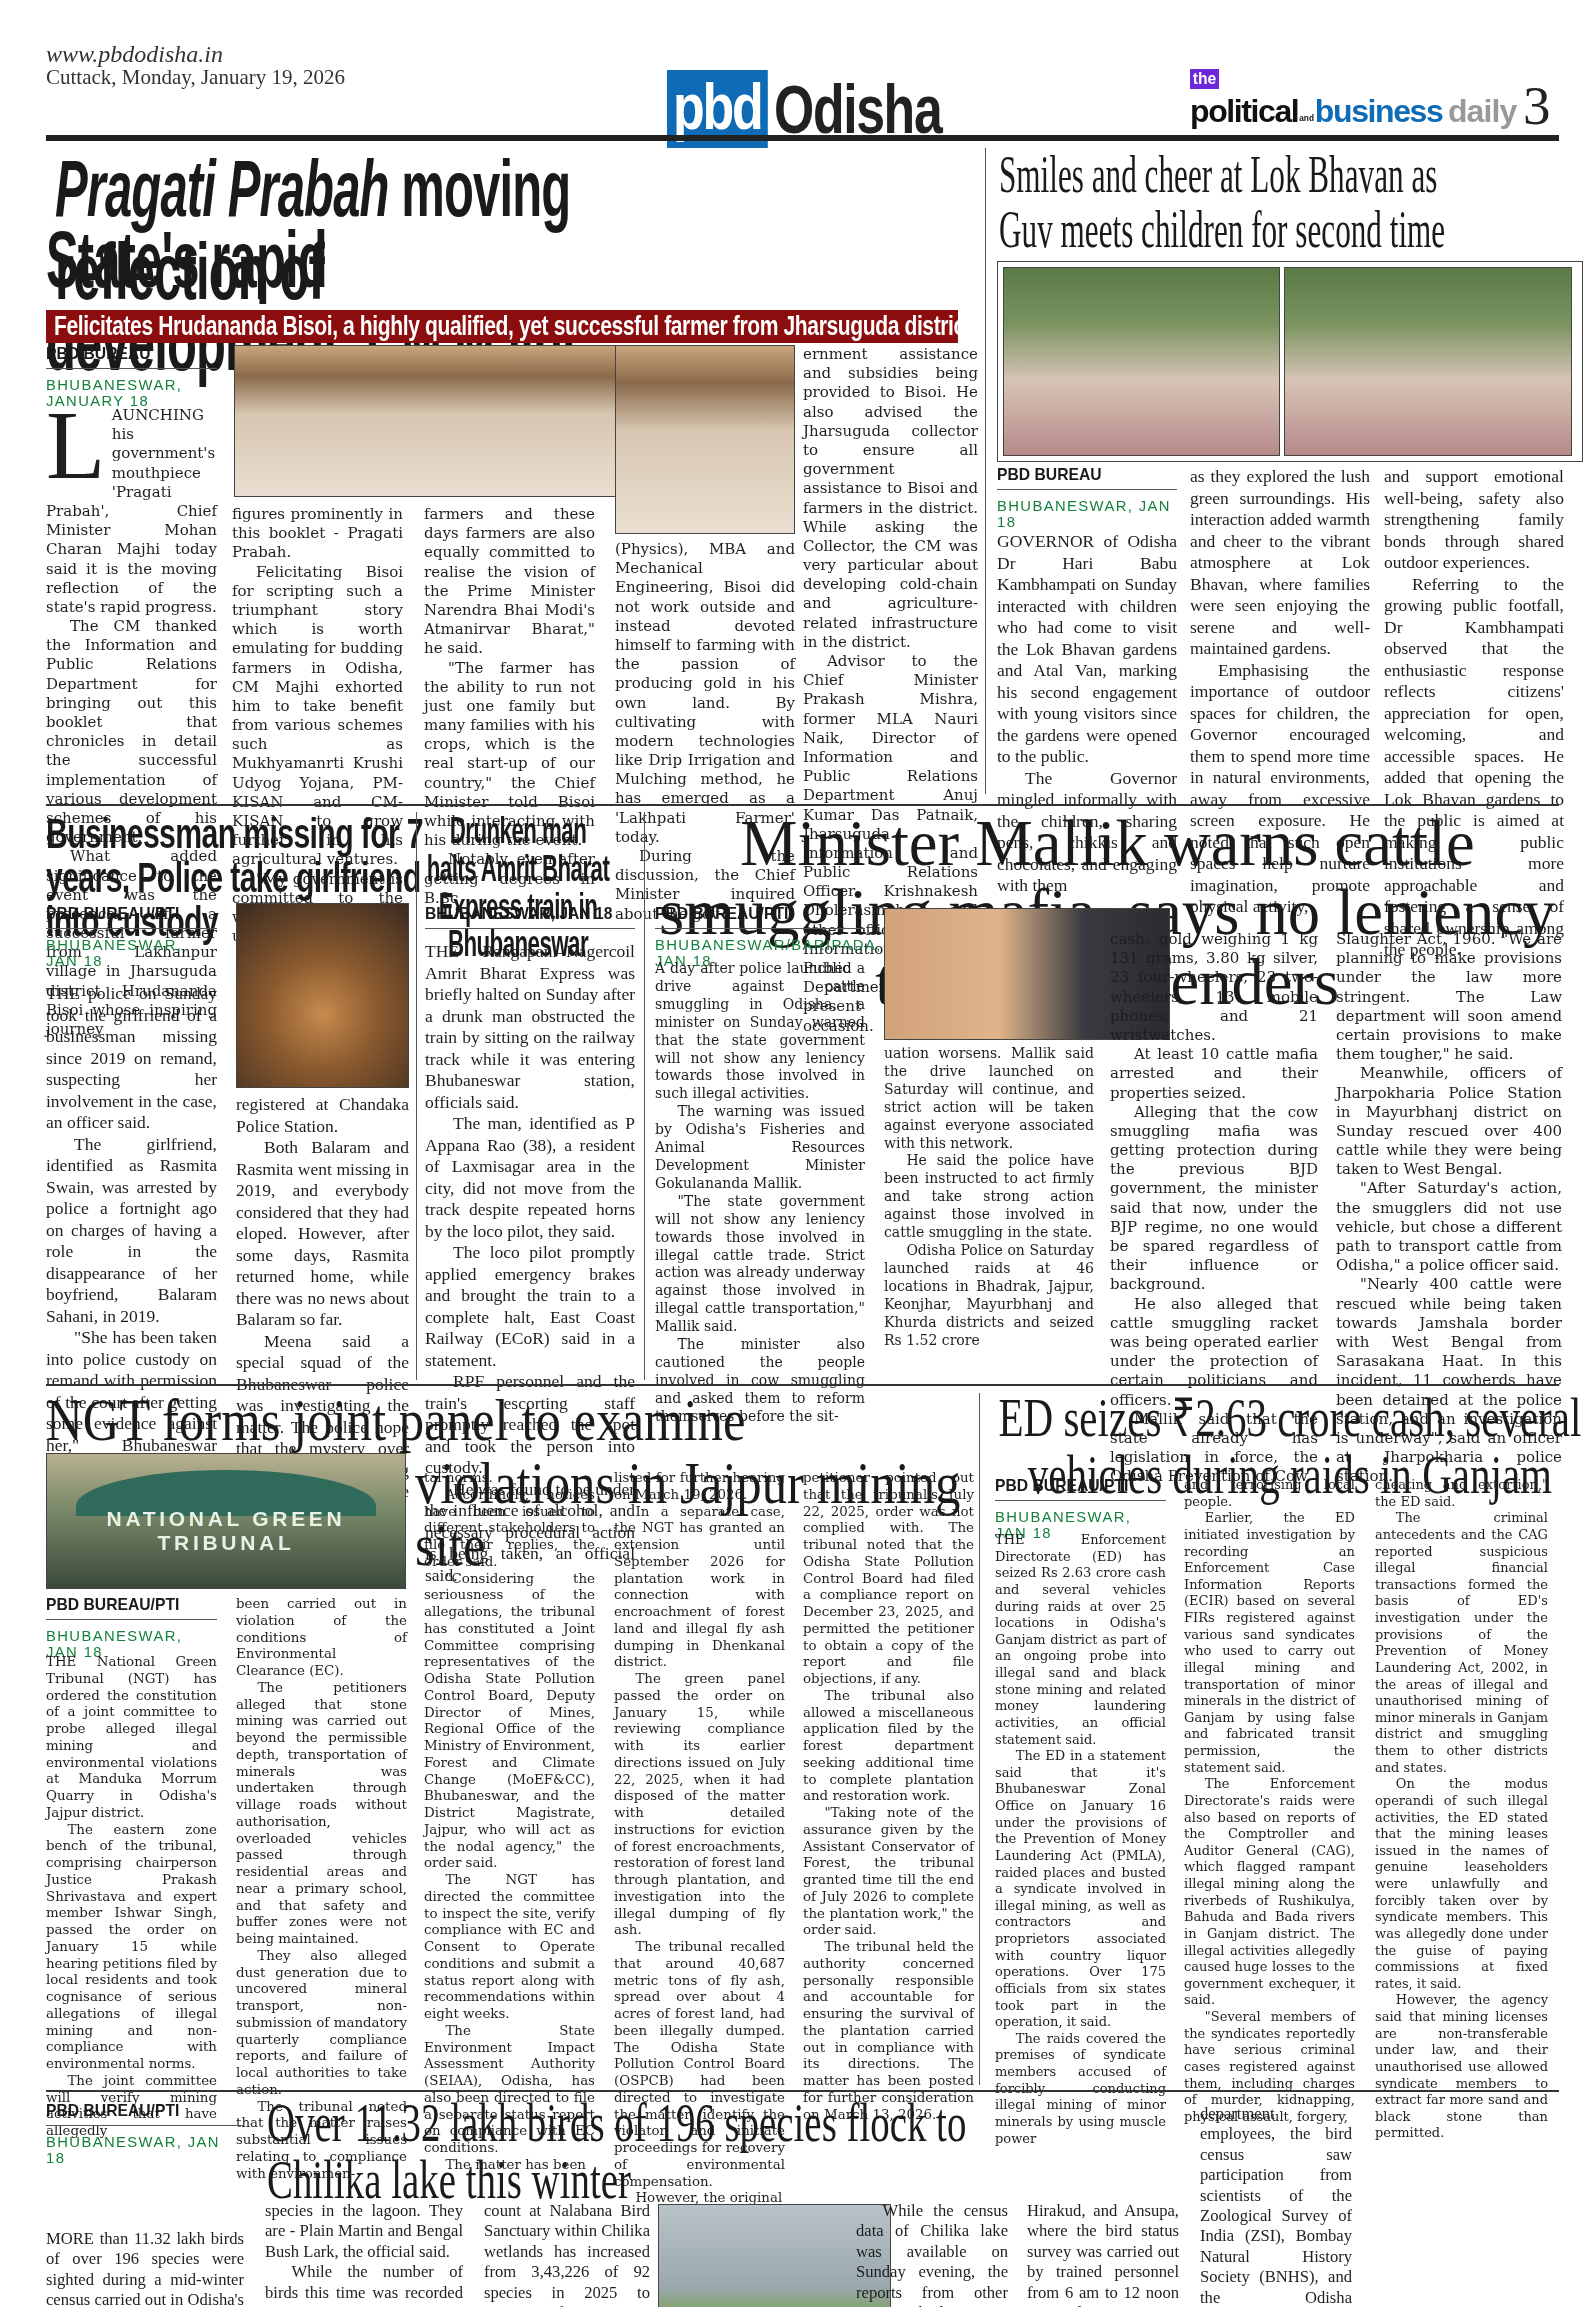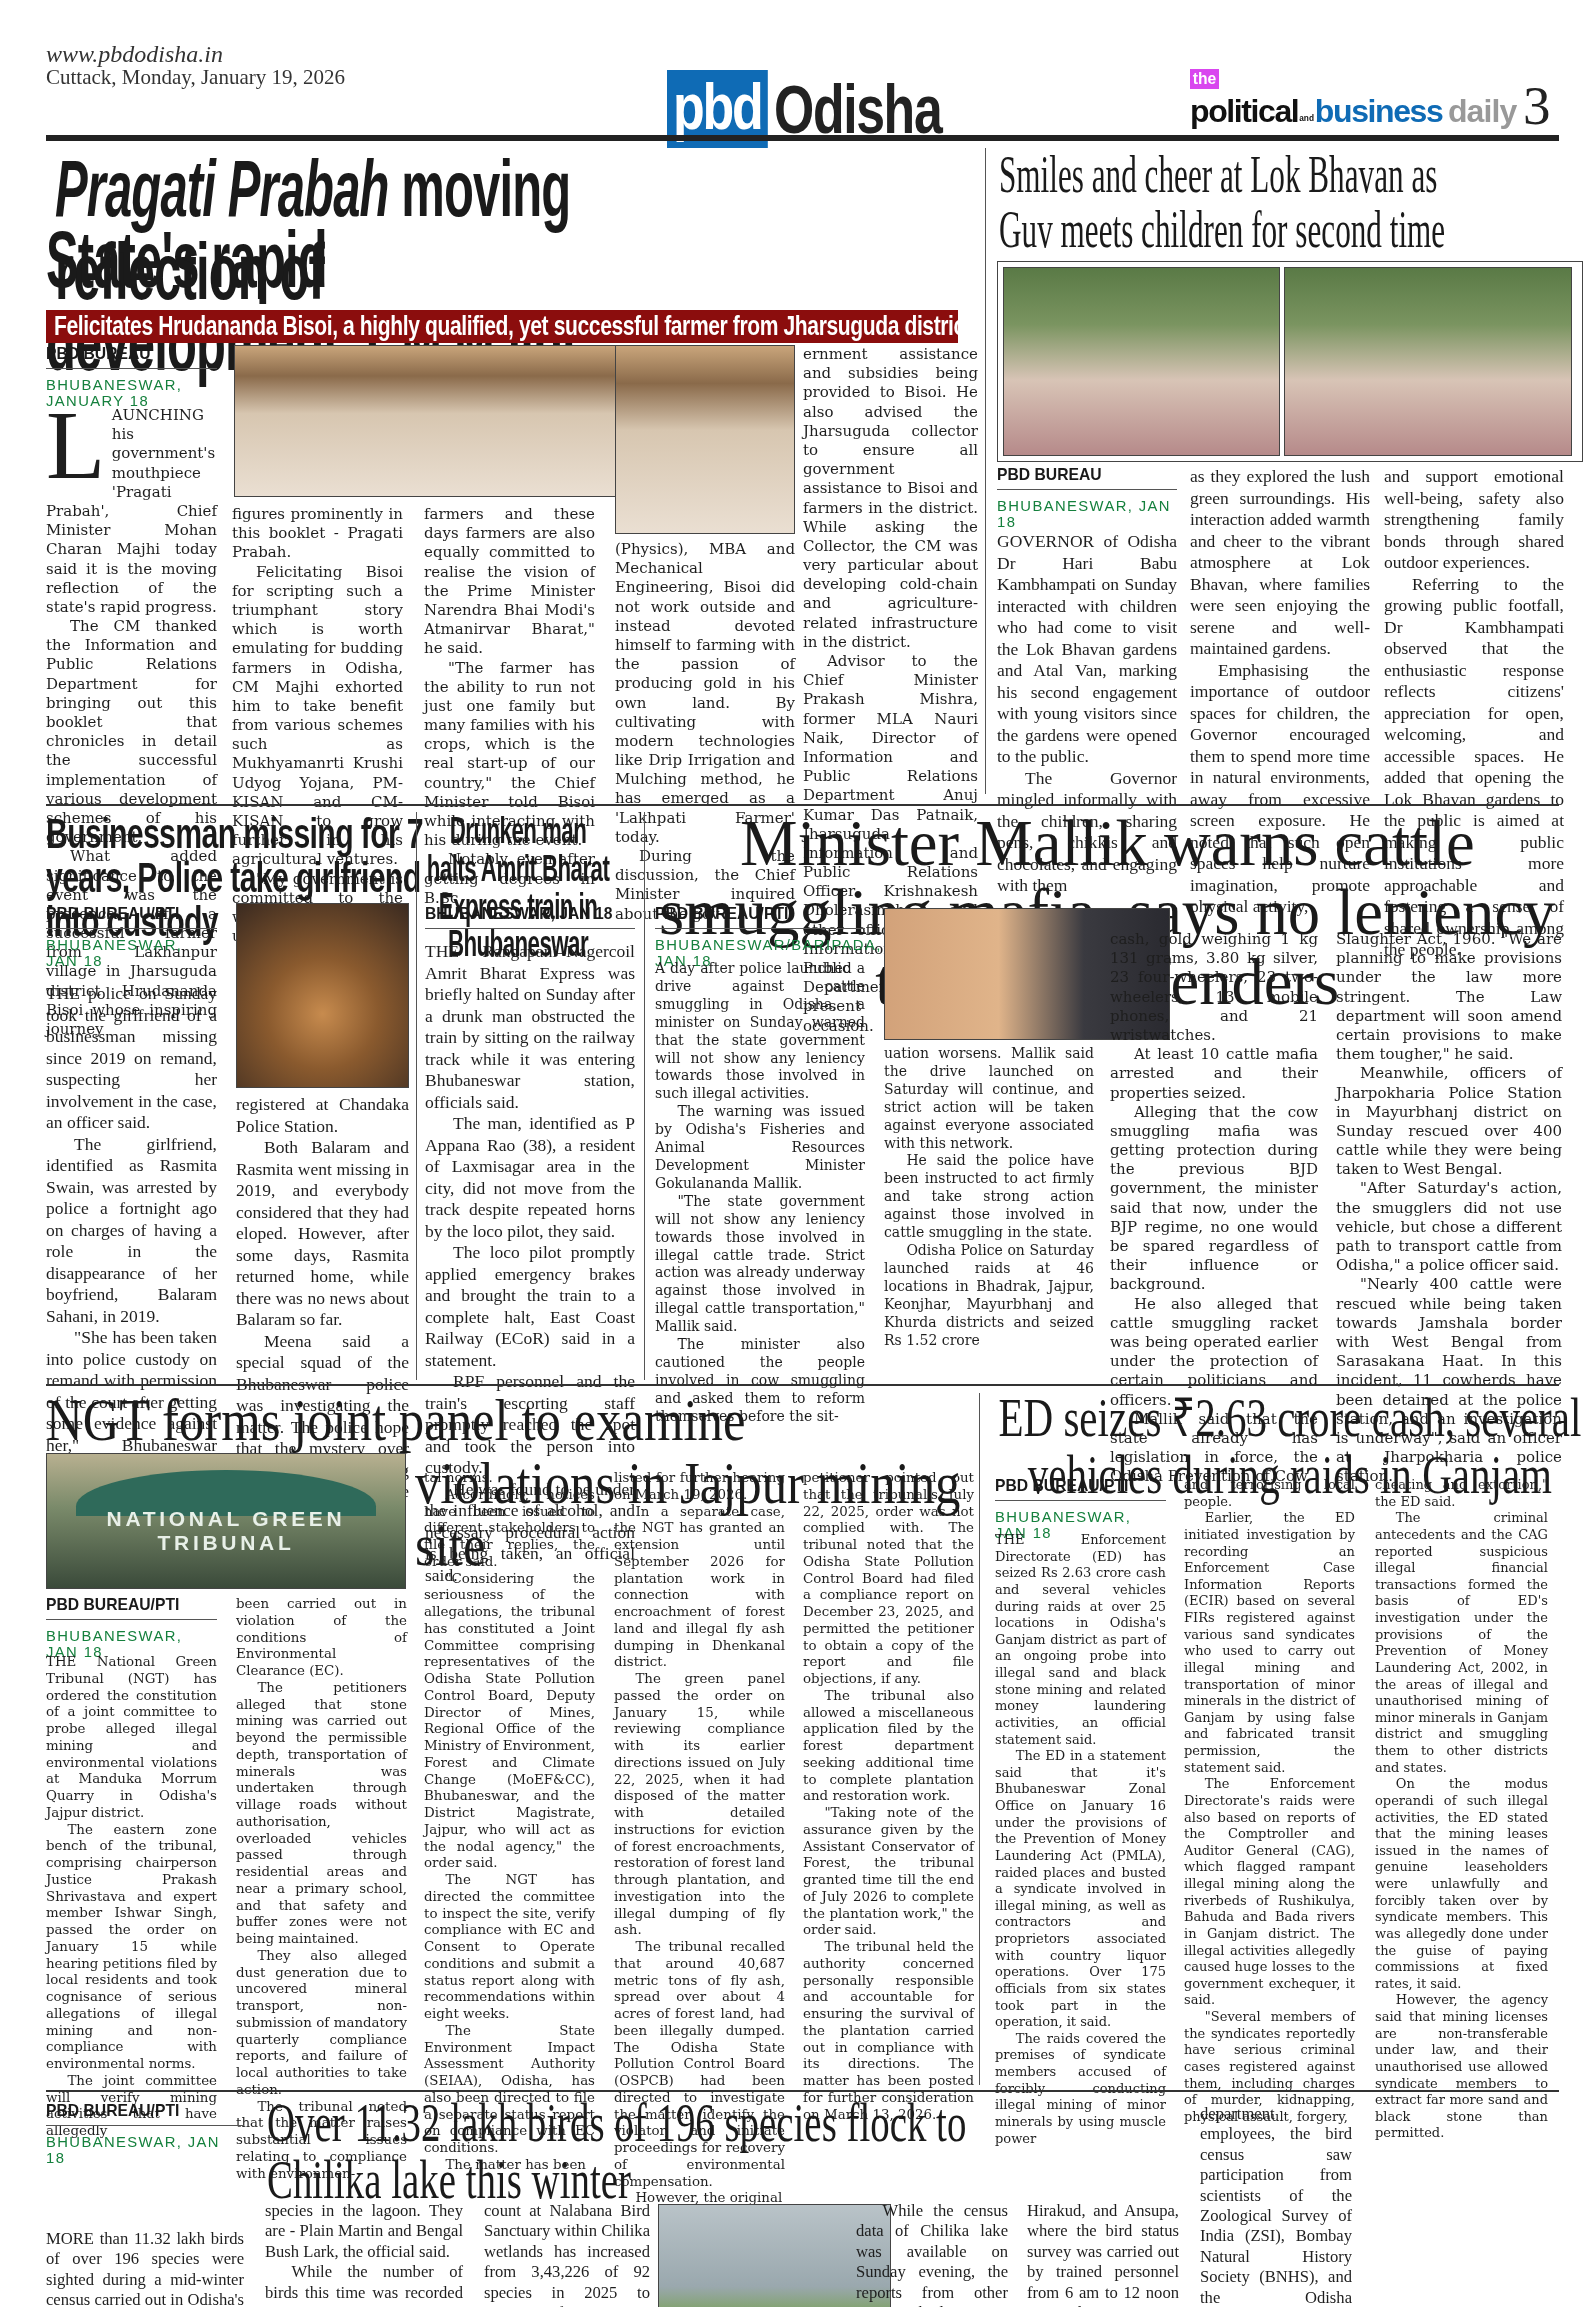--- a/index.html
+++ b/index.html
@@ -7,21 +7,21 @@
   body { font-family: "DejaVu Serif", serif; color: #1a1a1a; position: relative; overflow: hidden; }
   .abs { position: absolute; }
 
   
   .mast-url { left: 46px; top: 41px; font-family: Liberation Serif, serif; font-style: italic; font-size: 24px; color: #333; }
   .mast-date { left: 46px; top: 65px; font-family: "Liberation Serif", serif; font-size: 21px; color: #333; }
   .logo { left: 631px; top: 70px; height: 83px; display: flex; align-items: flex-start; margin-left: 36px; }
   .logo-pbd { background: #0f6bb5; color: #fff; font-family: "Liberation Sans", sans-serif; font-weight: bold; font-size: 65px; line-height: 74px; padding: 0 7.4px; letter-spacing: -2.8px; transform: scaleX(0.8); transform-origin: left; height: 78px; }
   .logo-odisha { font-family: "Liberation Sans", sans-serif; font-weight: bold; font-size: 69px; color: #222; letter-spacing: -1.8px; transform: scaleX(0.75); transform-origin: left; margin-left: -18.5px; }
   .tpbd { left: 1190px; top: 74px; font-family: "Liberation Sans", sans-serif; font-weight: bold; display: flex; align-items: flex-end; }
-  .tpbd-the { position: absolute; left: 0; top: -4.6px; background: #d946ef; color: #fff; font-size: 15.7px; padding: 0.9px 2.8px; }
+  .tpbd-the { position: absolute; left: 0; top: -4.6px; background: #6d28d9; color: #fff; font-size: 15.7px; padding: 0.9px 2.8px; }
   .tpbd-political { font-size: 32px; color: #111; letter-spacing: -1.4px; margin-top: 18.5px; }
   .tpbd-and { font-size: 8.3px; color: #111; margin: 0 0.9px 6.5px; }
   .tpbd-business { font-size: 32px; color: #0f6bb5; letter-spacing: -1.4px; }
   .tpbd-daily { font-size: 32px; color: #999; letter-spacing: -0.9px; margin-left: 5.5px; }
   .page-num { left: 1523px; top: 74px; font-family: "Liberation Serif", serif; font-size: 55px; color: #222; }
   .rule-thick { height: 5.5px; background: #222; }
   .rule-thin { height: 1.8px; background: #333; }
   .vrule { width: 1.4px; background: #555; }
 
   

